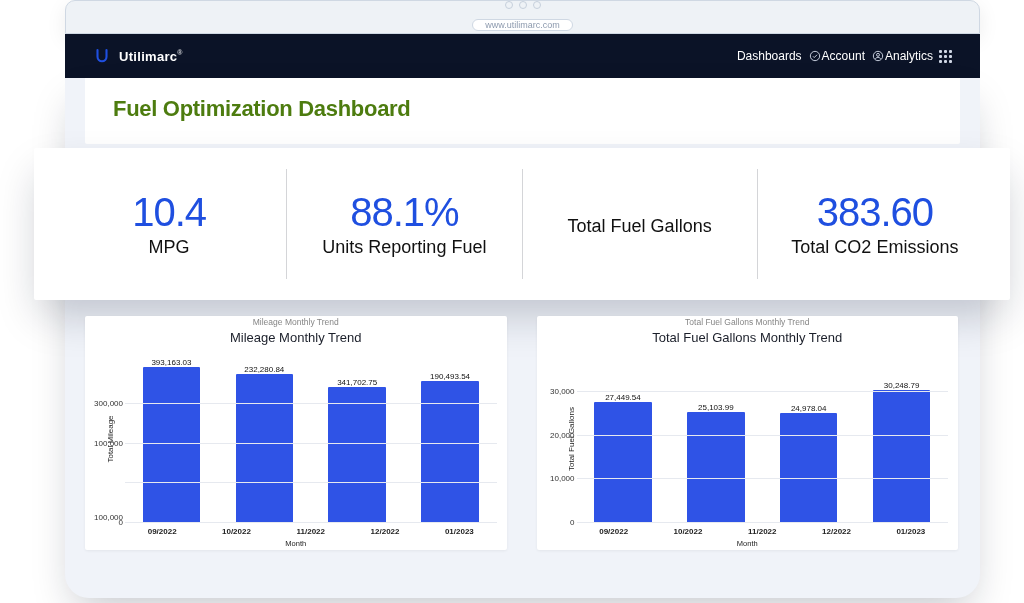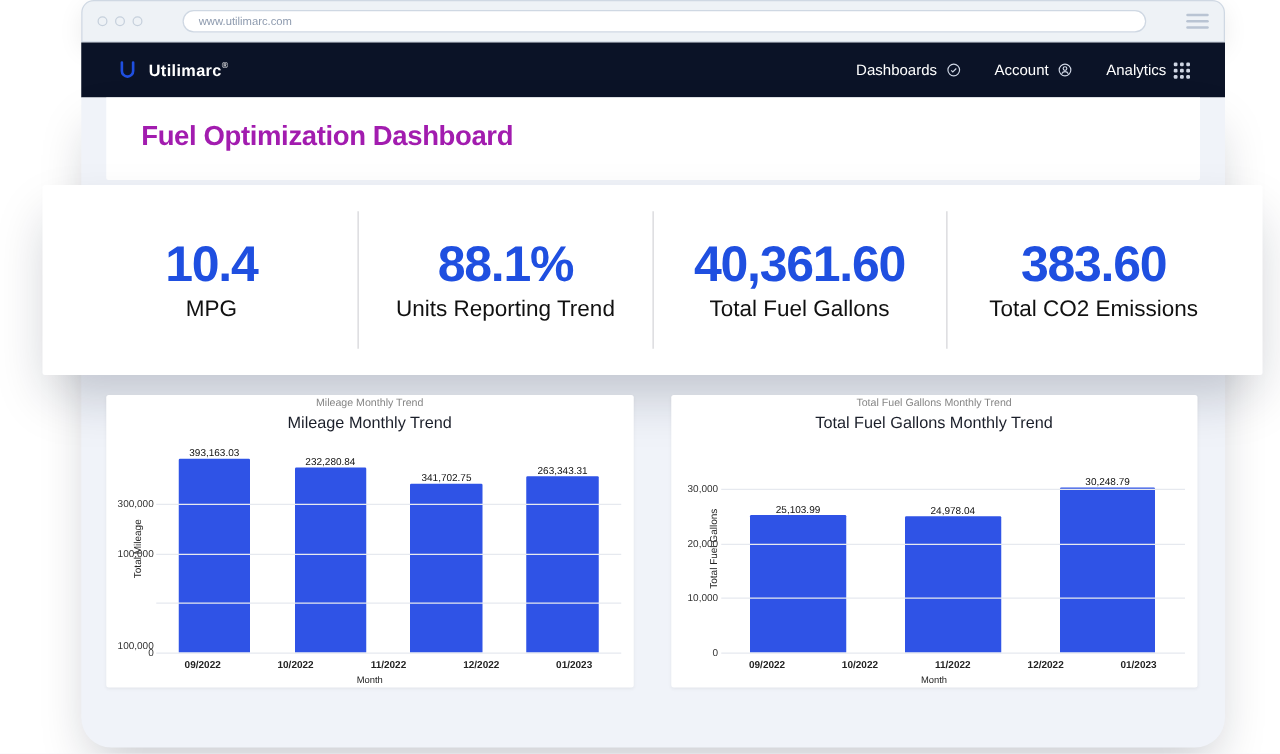--- a/index.html
+++ b/index.html
@@ -1,64 +1,64 @@
 <!DOCTYPE html>
 <html><head>
 <meta charset="utf-8">
 <style>
   * { box-sizing: border-box; margin: 0; padding: 0; font-family: -apple-system, BlinkMacSystemFont, "Segoe UI", Arial, sans-serif; }
   body { background: #ffffff; width: 1024px; height: 603px; overflow: hidden; position: relative; }
 
   
   .browser-chrome { position:absolute; left:65px; right:44px; top:0; height:34px;
     background:#eef2f6; border:1px solid #cfd8e3; border-radius:10px 10px 0 0;
-    display:flex; align-items:center; gap:10px; padding:0 12px; box-shadow:0 6px 20px rgba(0,0,0,.08);}
+    display:flex; align-items:center; gap:10px; padding:0 12px; box-shadow:0 6px 20px rgba(0,0,0,.08);flex-direction:column;}
   .traffic-dots { display:flex; gap:6px; }
   .traffic-dots span { width:8px; height:8px; border-radius:50%; border:1px solid #c6d0dc; }
   .addr-bar { flex:1; margin:0 22px; height:18px; border:1px solid #cfd8e3; border-radius:9px;
     background:#fff; font-size:9px; color:#8d9aae; display:flex; align-items:center; padding:0 12px;}
   .menu-glyph { width:18px; height:12px; display:flex; flex-direction:column; justify-content:space-between;}
   .menu-glyph span { height:2px; background:#b9c4d3; border-radius:1px; }
 
   
   .app-header { position:absolute; left:65px; right:44px; top:34px; height:44px; background:#0b1327;
     display:flex; align-items:center; padding:0 28px; color:#fff; font-size:13px;}
   .brand { display:flex; align-items:center; gap:8px; font-weight:600; letter-spacing:.3px;}
   .brand-logo { width:18px; height:18px; }
   .brand-logo svg { width:18px; height:18px; stroke:#1f4fe0; stroke-width:2.8; fill:none; stroke-linecap:round;}
   .brand-name sup { font-size:7px; vertical-align:top; opacity:.8; }
   .header-spacer { flex:1; }
-  .hnav { display:flex; align-items:center; gap:26px; }
+  .hnav { display:flex; align-items:center; }
   .hnav-item { display:flex; align-items:center; gap:6px; font-size:12px; cursor:pointer; }
   .hicon { width:14px; height:14px; display:inline-flex; }
   .hicon.circle-check svg, .hicon.user svg { width:14px; height:14px; stroke:#cfd6e4; stroke-width:1.6; fill:none;}
   .grid-icon { display:grid; grid-template-columns:repeat(3,3px); grid-template-rows:repeat(3,3px); gap:2px;}
   .grid-icon span { width:3px; height:3px; background:#cfd6e4; border-radius:1px; }
 
   
   .app-body { position:absolute; left:65px; right:44px; top:78px; bottom:auto; background:#f0f3f9;
     padding:0 0 40px 0; border-bottom-left-radius:24px; border-bottom-right-radius:24px;
     min-height:520px; box-shadow: 0 18px 40px -10px rgba(14,22,45,.25);}
   .page-head { background:#fff; margin:0 20px 0 20px; padding:18px 28px 22px 28px; border-radius:0 0 2px 2px;}
-  .page-title { font-size:22px; font-weight:800; letter-spacing:-.3px; color:#a21caf; }
+  .page-title { font-size:22px; font-weight:800; letter-spacing:-.3px; color:#4d7c0f; }
 
   
   .peek { position:absolute; top:162px; height:12px; background:#fff; border-radius:3px 3px 0 0;
     font-size:8.5px; color:#444; text-align:center; line-height:12px; overflow:hidden;}
   .peek.left  { left:85px;  width:420px; }
   .peek.right { left:534px; width:420px; }
 
   
   .kpi-strip { position:absolute; left:34px; right:14px; top:148px; height:152px; background:#fff;
     box-shadow: 0 20px 40px -6px rgba(14,22,45,.22); display:flex; align-items:center;
     border-radius:2px; padding:0 18px; }
   .kpi { flex:1; display:flex; flex-direction:column; align-items:center; justify-content:center;
     height:110px; position:relative;}
   .kpi + .kpi { border-left:1px solid #2a2f3b33;justify-content:center; }
-  .kpi-value { color:#1f4fe0; font-weight:700; letter-spacing:-1px; line-height:1.05; }
+  .kpi-value { color:#1f4fe0; font-weight:400; letter-spacing:-1px; line-height:1.05; }
   .kpi-label { color:#111; font-size:18px; margin-top:4px; }
   .kpi:nth-child(1) .kpi-value { font-size:40px; }
   .kpi:nth-child(2) .kpi-value { font-size:40px; }
   .kpi:nth-child(3) .kpi-value { font-size:40px; }
   .kpi:nth-child(4) .kpi-value { font-size:40px; }
 
   
   .charts { position:absolute; left:85px; right:66px; top:316px; display:flex; gap:30px; }
   .chart-card { flex:1; background:#fff; border-radius:2px; padding:10px 10px 4px 10px;
     box-shadow:0 1px 3px rgba(0,0,0,.06); position:relative; height:234px;}
@@ -158,24 +158,23 @@
 <div class="peek left">Mileage Monthly Trend</div>
 <div class="peek right">Total Fuel Gallons Monthly Trend</div>
 
 <div class="kpi-strip">
   <div class="kpi">
     <div class="kpi-value">10.4</div>
     <div class="kpi-label">MPG</div>
   </div>
   <div class="kpi">
     <div class="kpi-value">88.1%</div>
-    <div class="kpi-label">Units Reporting Trend</div>
-  </div>
-  <div class="kpi">
-    <div class="kpi-value">40,361.60</div>
+    <div class="kpi-label">Units Reporting Fuel</div>
+  </div>
+  <div class="kpi">
     <div class="kpi-label">Total Fuel Gallons</div>
   </div>
   <div class="kpi">
     <div class="kpi-value">383.60</div>
     <div class="kpi-label">Total CO2 Emissions</div>
   </div>
 </div>
 
 <div class="charts">
 
@@ -192,21 +191,21 @@
           </div>
           <div class="barcol">
             <div class="bar-label" style="top: 10.8423%;">232,280.84</div>
             <div class="bar" style="height: 89.1577%;"></div>
           </div>
           <div class="barcol">
             <div class="bar-label" style="top: 18.6422%;">341,702.75</div>
             <div class="bar" style="height: 81.3578%;"></div>
           </div>
           <div class="barcol">
-            <div class="bar-label" style="top: 15.21%;">263,343.31</div>
+            <div class="bar-label" style="top: 15.21%;">190,493.54</div>
             <div class="bar" style="height: 84.79%;"></div>
           </div>
         </div>
     <div class="grid-line" style="top: 100%;"></div>
         <div class="ytick" style="top: 100%;">0</div>
         <div class="grid-line" style="top: 76.1905%;"></div>
         <div class="ytick" style="top: 76.1905%; margin-top: 35px;">100,000</div>
         <div class="grid-line" style="top: 52.381%;"></div>
         <div class="ytick" style="top: 52.381%;">100,000</div>
         <div class="grid-line" style="top: 28.5714%;"></div>
@@ -222,20 +221,24 @@
     <div class="xcaption">Month</div>
   </div>
 
   <div class="chart-card">
     <div class="chart-title-clip">Total Fuel Gallons Monthly Trend</div>
     <div class="chart-title">Total Fuel Gallons Monthly Trend</div>
     <div class="plot">
       <div class="ylabel">Total Fuel Gallons</div>
       <div class="bars">
           <div class="barcol">
+            <div class="bar-label" style="top: 27.7644%;">27,449.54</div>
+            <div class="bar" style="height: 72.2356%;"></div>
+          </div>
+          <div class="barcol">
             <div class="bar-label" style="top: 33.9369%;">25,103.99</div>
             <div class="bar" style="height: 66.0631%;"></div>
           </div>
           <div class="barcol">
             <div class="bar-label" style="top: 34.2683%;">24,978.04</div>
             <div class="bar" style="height: 65.7317%;"></div>
           </div>
           <div class="barcol">
             <div class="bar-label" style="top: 20.3979%;">30,248.79</div>
             <div class="bar" style="height: 79.6021%;"></div>

